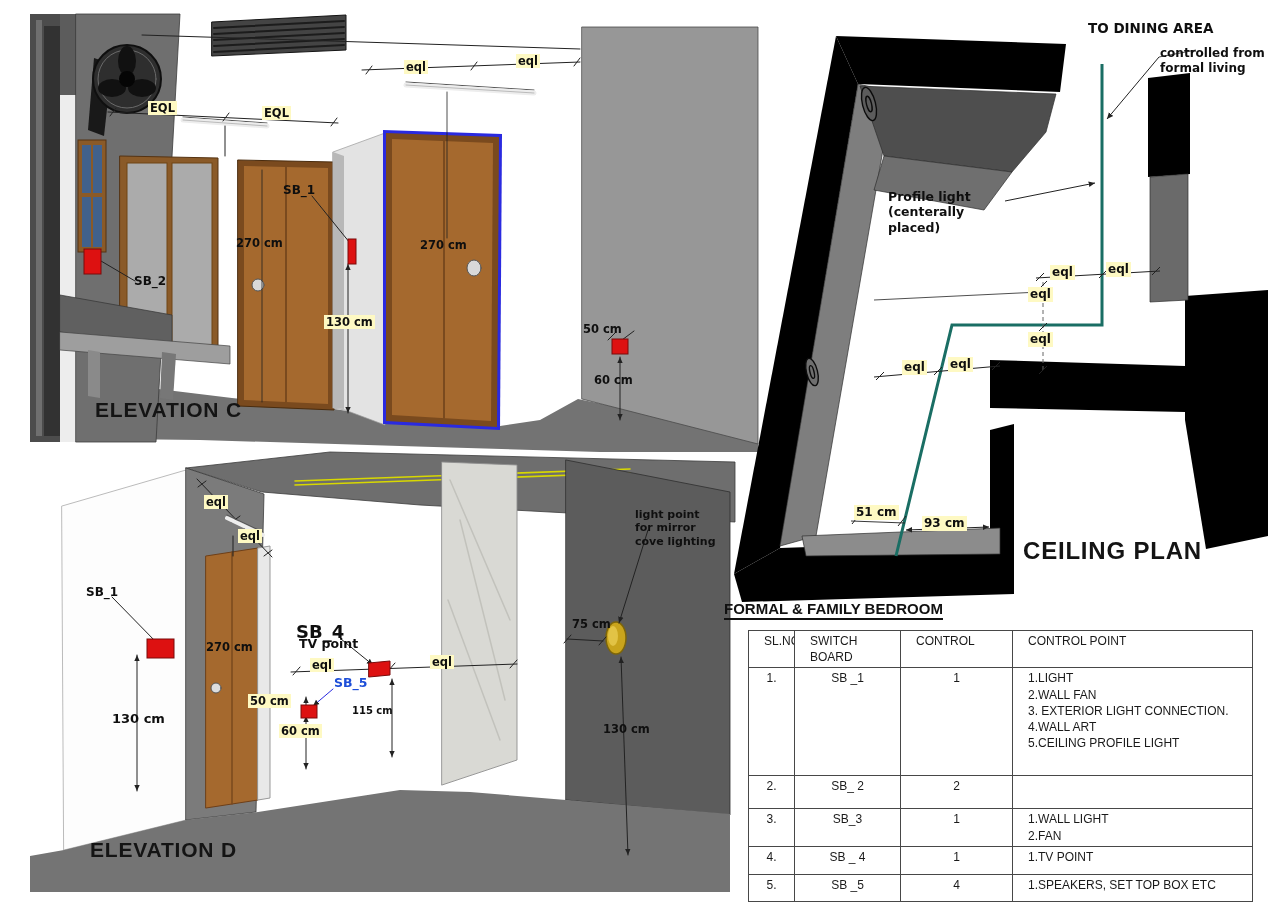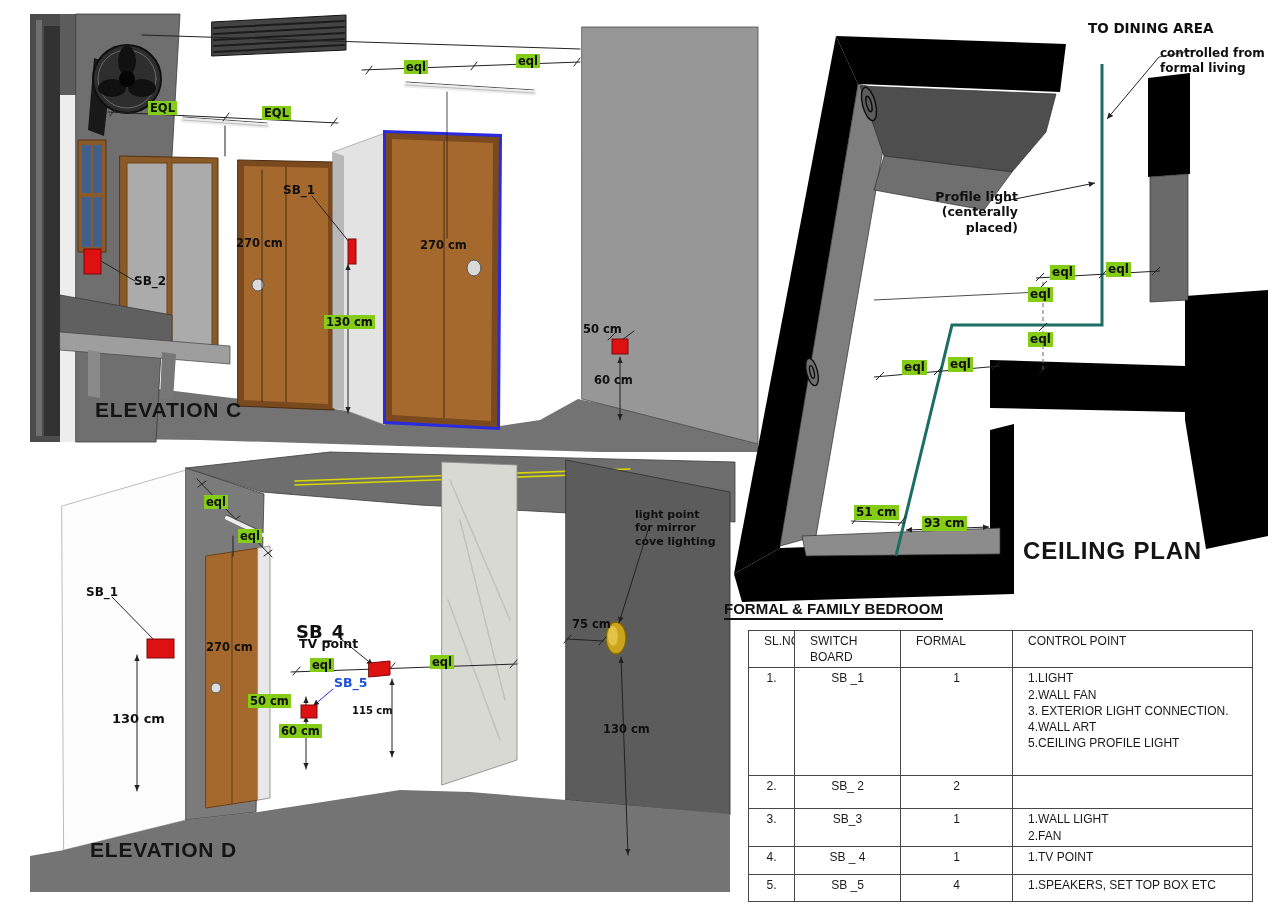--- a/index.html
+++ b/index.html
@@ -3,23 +3,23 @@
 <meta charset="utf-8">
 <style>
   html,body{margin:0;padding:0;background:#fff}
   #stage{position:relative;width:1280px;height:905px;background:#fff;overflow:hidden;
          font-family:"DejaVu Sans",sans-serif}
   #drawings{position:absolute;left:0;top:0}
   .lbl{position:absolute;font:bold 11.5px "DejaVu Sans",sans-serif;color:#0f0f0f;
        white-space:pre-line;line-height:1.22}
   .reg{font-weight:bold;font-size:12px}
   .sm{font-size:11px}
-  .bg{background:#84cc16;padding:0 2px}
+  .bg{background:#fef9c3;padding:0 2px}
   .blue{color:#1d4ed8}
-  .ctr{text-align:right}
+  .ctr{text-align:left}
   .view-title{position:absolute;font:bold 21px "Liberation Sans",sans-serif;
               letter-spacing:.8px;color:#141414;white-space:nowrap}
   .cp-title{font-size:24px}
   .sched-title{position:absolute;font:bold 15px "Liberation Sans",sans-serif;color:#111;
                border-bottom:2px solid #111;padding-bottom:1px;white-space:nowrap}
   table.sched{position:absolute;border-collapse:collapse;table-layout:fixed;
               font:12px/1.35 "Liberation Sans",sans-serif;color:#1a1a1a;background:#fff}
   table.sched td{border:1.5px solid #474747;padding:2px 15px;vertical-align:top;
                  white-space:pre-line;overflow:hidden}
   .c{text-align:center}
@@ -306,21 +306,21 @@
   <colgroup>
         <col style="width:46px">
         <col style="width:106px">
         <col style="width:112px">
         <col style="width:240px">
       </colgroup>
   <tbody>
         <tr style="height:22px">
     <td>SL.NO</td>
     <td>SWITCH BOARD</td>
-    <td>FORMAL</td>
+    <td>CONTROL</td>
     <td>CONTROL POINT</td>
   </tr>
   <tr style="height:108px">
     <td class="c">1.</td>
     <td class="c">SB _1</td>
     <td class="c">1</td>
     <td>1.LIGHT
 2.WALL FAN
 3. EXTERIOR LIGHT CONNECTION.
 4.WALL ART

